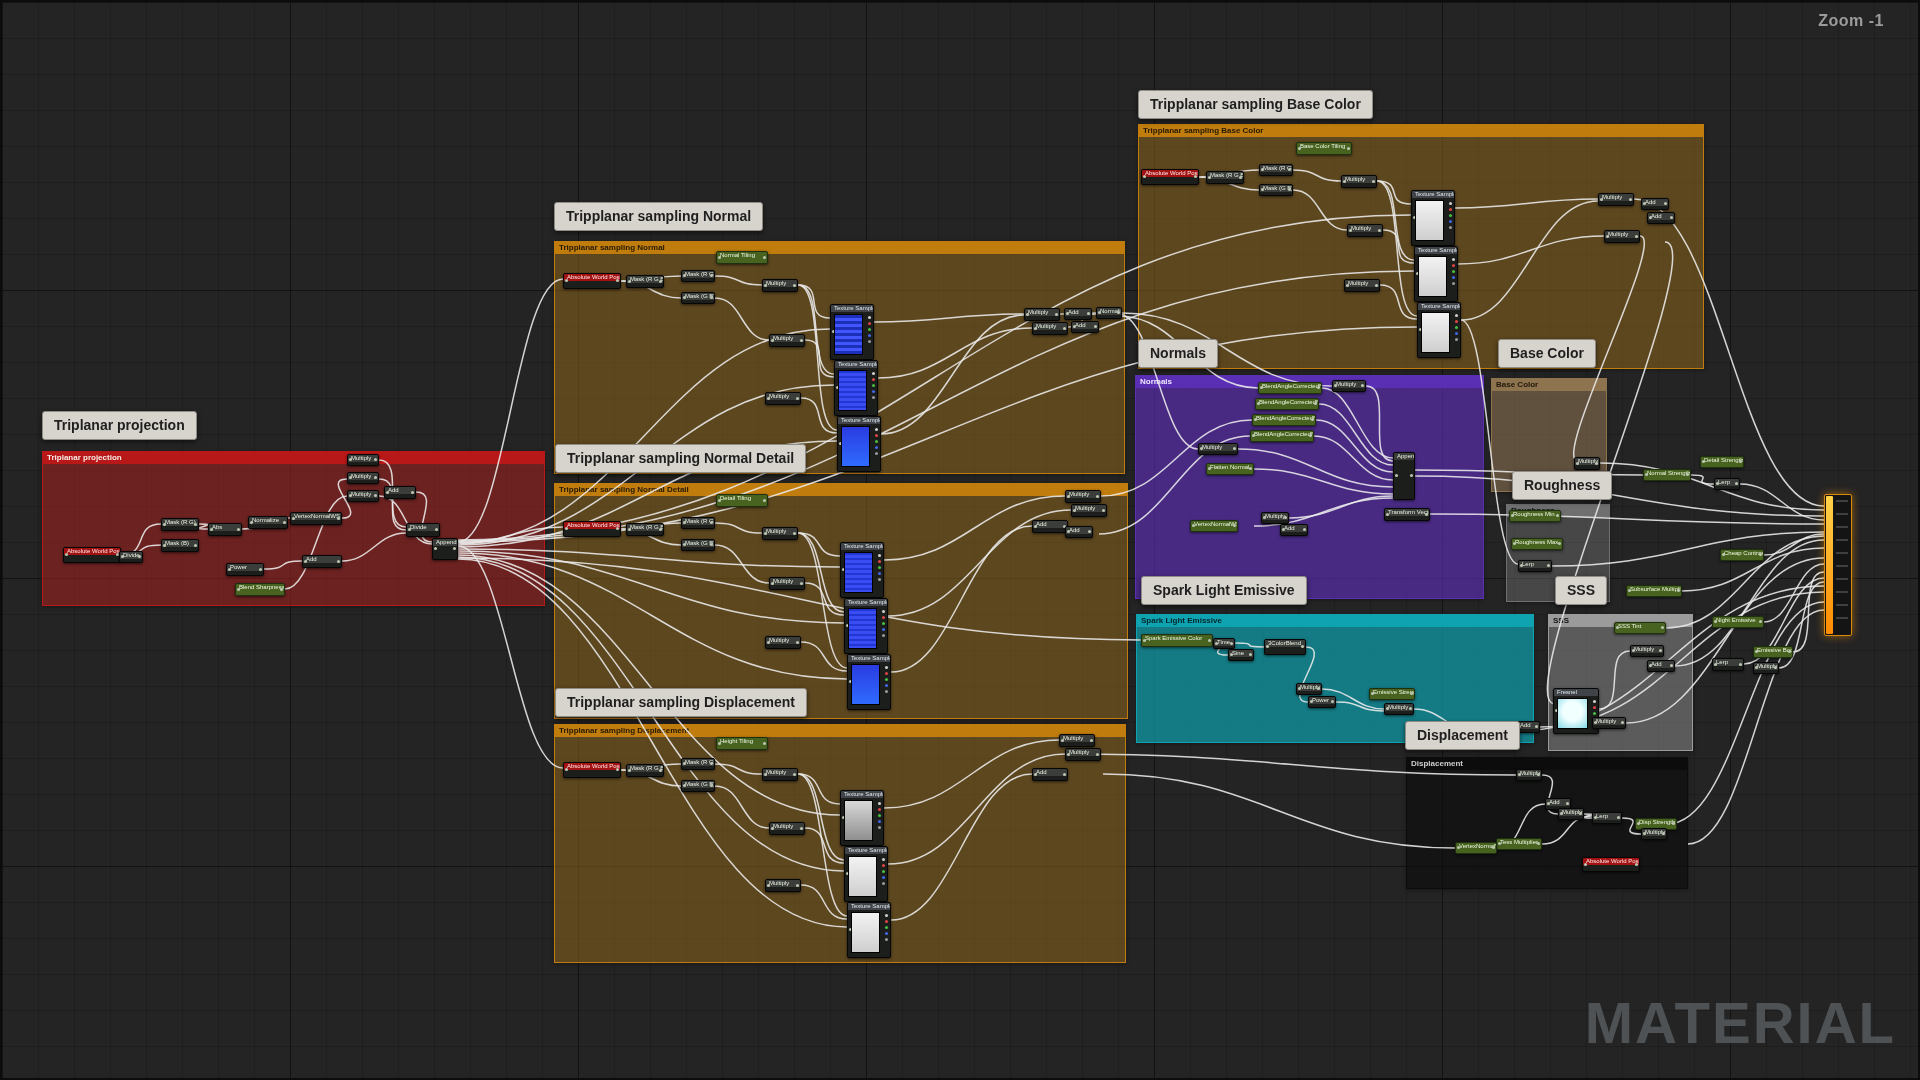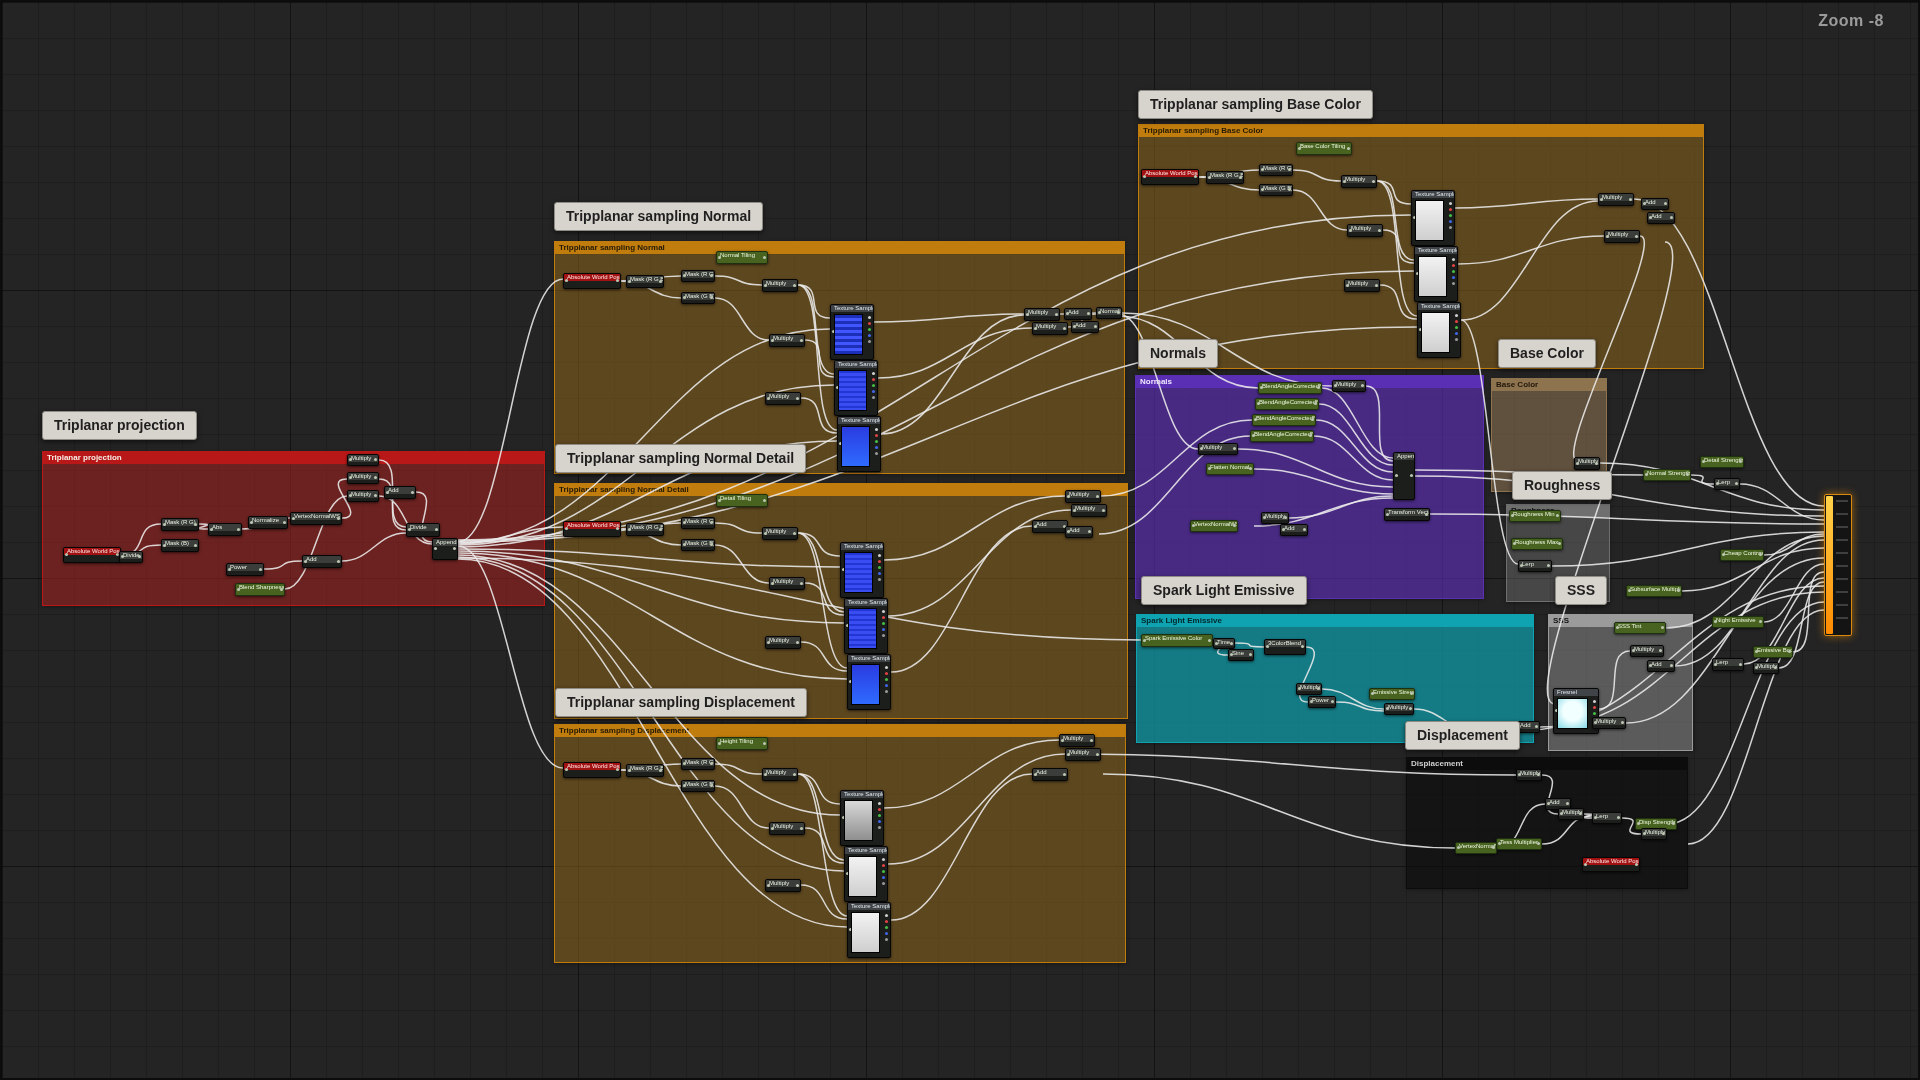--- a/index.html
+++ b/index.html
@@ -669,14 +669,15 @@
       <div class="callout" style="left: 553px; top: 442px;">Tripplanar sampling Normal Detail</div>
       <div class="callout" style="left: 553px; top: 686px;">Tripplanar sampling Displacement</div>
       <div class="callout" style="left: 1136px; top: 88px;">Tripplanar sampling Base Color</div>
       <div class="callout" style="left: 1136px; top: 337px;">Normals</div>
       <div class="callout" style="left: 1496px; top: 337px;">Base Color</div>
       <div class="callout" style="left: 1510px; top: 469px;">Roughness</div>
       <div class="callout" style="left: 1553px; top: 574px;">SSS</div>
       <div class="callout" style="left: 1139px; top: 574px;">Spark Light Emissive</div>
       <div class="callout" style="left: 1403px; top: 719px;">Displacement</div>
     </div>
-  <div class="hud hud-zoom">Zoom -8</div>
+  <div class="hud hud-zoom">Zoom -1</div>
+  <div class="hud hud-watermark">MATERIAL</div>
 </div>
 
 </body></html>

